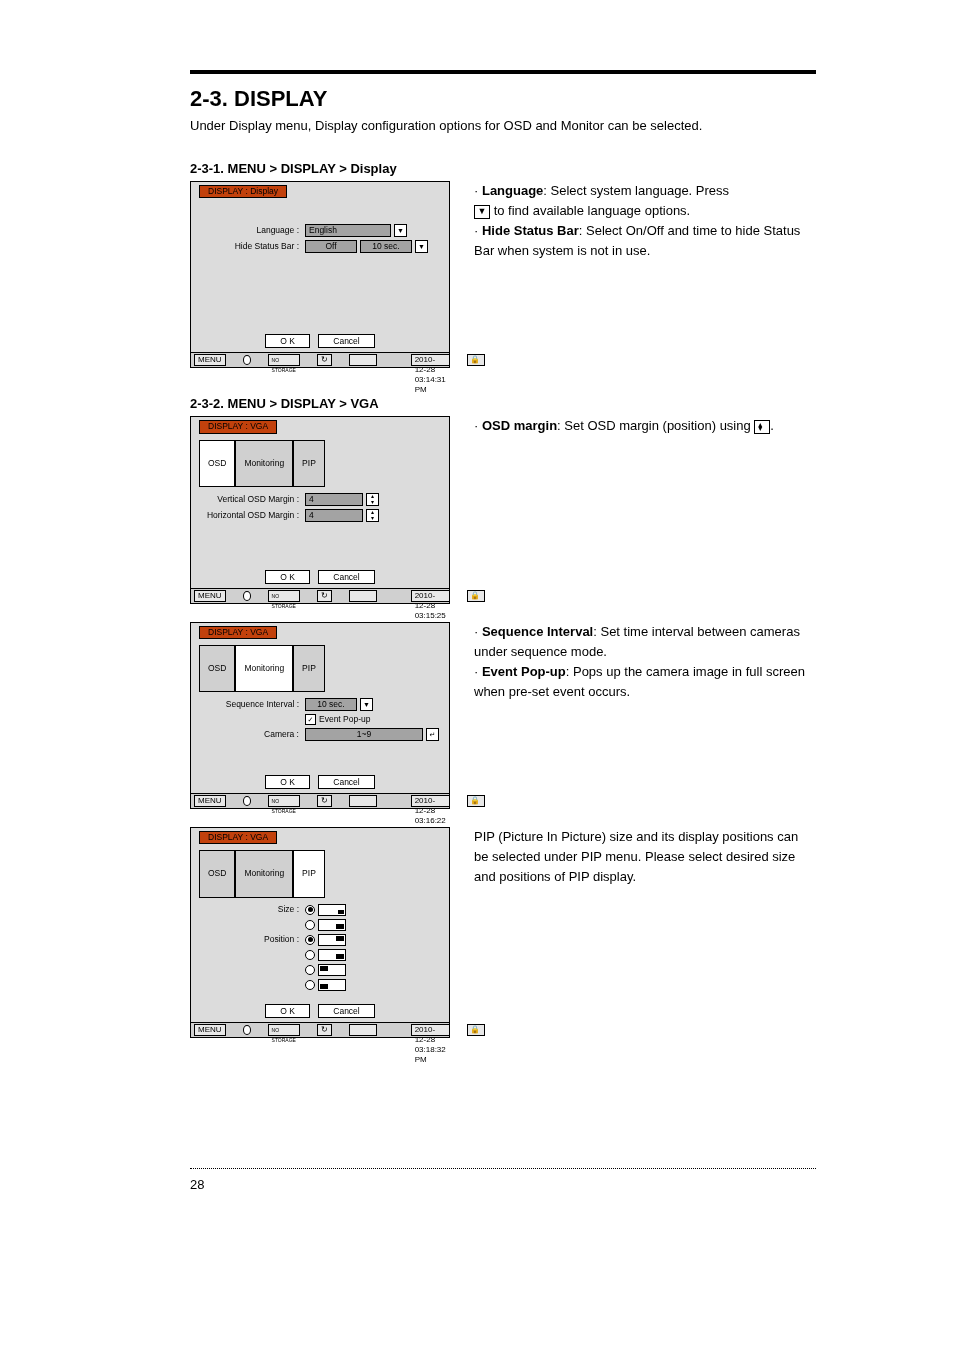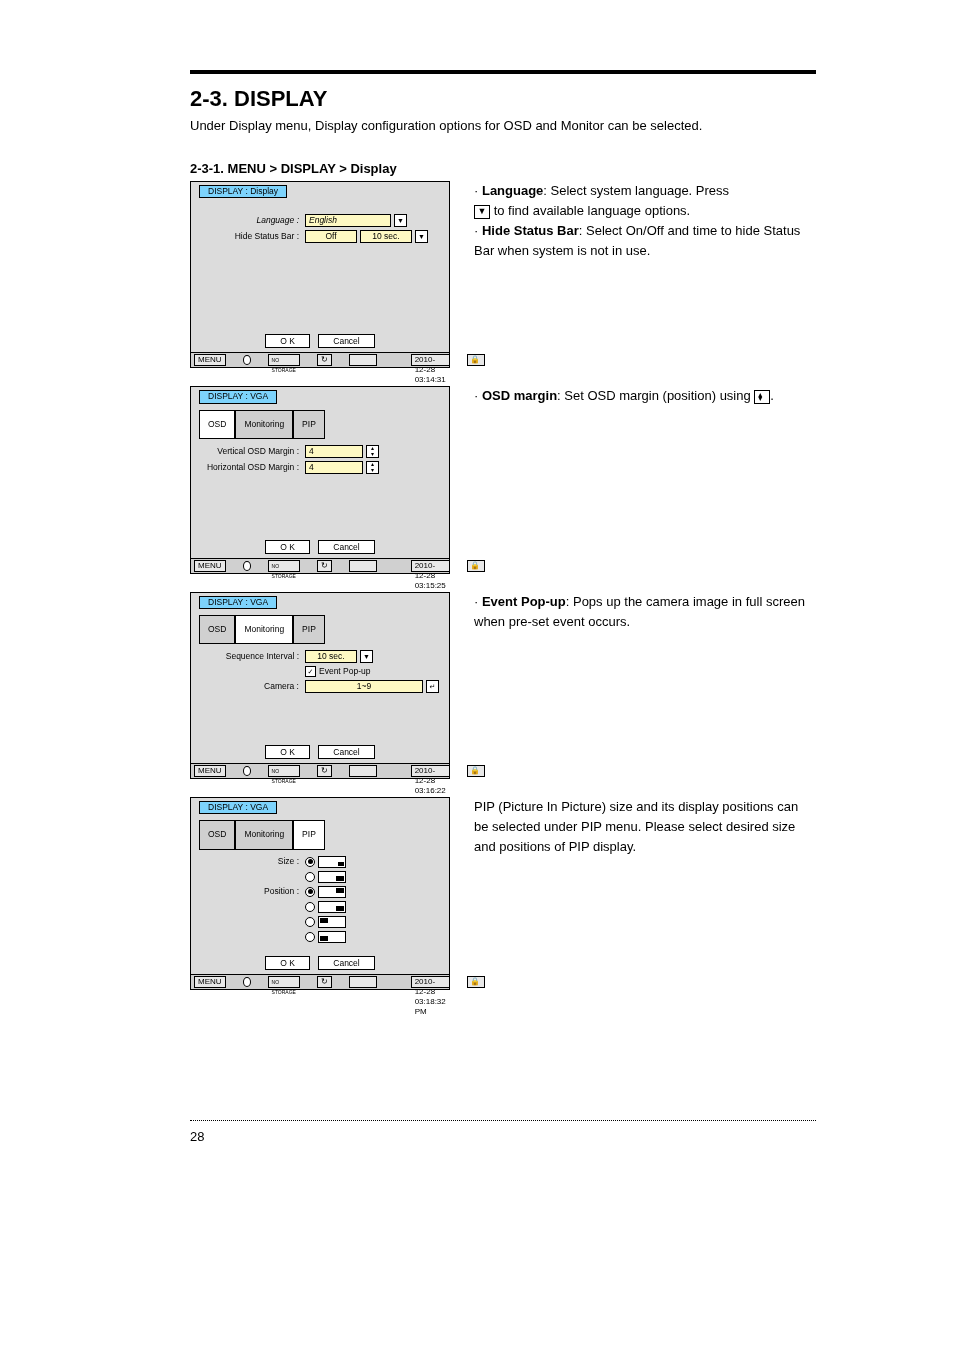--- a/index.html
+++ b/index.html
@@ -57,56 +57,56 @@
   .panel {
     border: 1px solid #000;
     background: #dcdcdc;
     font-size: 8.5px;
     color: #000;
     line-height: 1.1;
   }
   .title-tab {
     display: inline-block;
     border: 1px solid #000;
-    background: #7dd3fc;
+    background: #c2410c;
     padding: 1px 8px;
     margin: 3px 0 0 8px;
     font-size: 8.5px;
   }
   .panel-body {
     min-height: 120px;
     padding: 6px 8px;
   }
   .tabs {
     display: flex;
     gap: 0;
     margin-bottom: 6px;
   }
   .tab {
     border: 1px solid #000;
-    padding: 9px 8px;
+    padding: 18px 8px;
     background: #d0d0d0;
     font-size: 8.5px;
   }
   .tab.active { background: #fff; }
   .row {
     display: flex;
     align-items: center;
     gap: 3px;
     margin: 3px 0;
     justify-content: flex-start;
   }
   .row .lbl {
     width: 100px;
     text-align: right;
     padding-right: 3px;
   }
   .fld {
     border: 1px solid #000;
-    background: #fef9c3;
+    background: #a3a3a3;
     padding: 0 3px;
     min-width: 44px;
     height: 11px;
     line-height: 11px;
     text-align: center;
     font-size: 8.5px;
   }
   .dd {
     border: 1px solid #000;
     width: 11px;
@@ -207,21 +207,21 @@
   <div class="rule"></div>
   <h1>2-3. DISPLAY</h1>
   <div class="intro">Under Display menu, Display configuration options for OSD and Monitor can be selected.</div>
 
   <div class="subhead">2-3-1. MENU &gt; DISPLAY &gt; Display</div>
   <div class="block">
     <div class="shot">
       <div class="panel">
         <div class="title-tab">DISPLAY : Display</div>
         <div class="panel-body">
-          <div class="row" style="margin-top:10px;font-style:italic;">
+          <div class="row" style="margin-top:20px;">
             <span class="lbl">Language :</span>
             <span class="fld" style="min-width:78px;text-align:left;">English</span>
             <span class="dd">▼</span>
           </div>
           <div class="row">
             <span class="lbl">Hide Status Bar :</span>
             <span class="fld">Off</span>
             <span class="fld">10 sec.</span>
             <span class="dd">▼</span>
           </div>
@@ -249,20 +249,21 @@
       <div>
         <span class="inline-icon">▼</span>
         <span>to find available language options.</span>
       </div>
       <div class="bullet">
         <span class="bold">Hide Status Bar</span><span>: Select On/Off and time to hide Status Bar when system is not in use.</span>
       </div>
     </div>
   </div>
 
+  <div class="subhead" style="margin-top:28px;">2-3-2. MENU &gt; DISPLAY &gt; VGA</div>
 
   <div class="block">
     <div class="shot">
       <div class="panel">
         <div class="title-tab">DISPLAY : VGA</div>
         <div class="panel-body">
           <div class="tabs">
             <span class="tab active">OSD</span>
             <span class="tab">Monitoring</span>
             <span class="tab">PIP</span>
@@ -345,20 +346,23 @@
           <span class="sb-item">↻</span>
           <span class="sb-item" style="min-width:20px;"></span>
           <span class="sb-spacer"></span>
           <span class="sb-item">2010-12-28 03:16:22 PM</span>
           <span class="sb-item">🔒</span>
         </div>
       </div>
     </div>
     <div class="desc">
       <div class="bullet">
+        <span class="bold">Sequence Interval</span><span>: Set time interval between cameras under sequence mode.</span>
+      </div>
+      <div class="bullet">
         <span class="bold">Event Pop-up</span><span>: Pops up the camera image in full screen when pre-set event occurs.</span>
       </div>
     </div>
   </div>
 
   <div class="block">
     <div class="shot">
       <div class="panel">
         <div class="title-tab">DISPLAY : VGA</div>
         <div class="panel-body" style="min-height:110px;">

